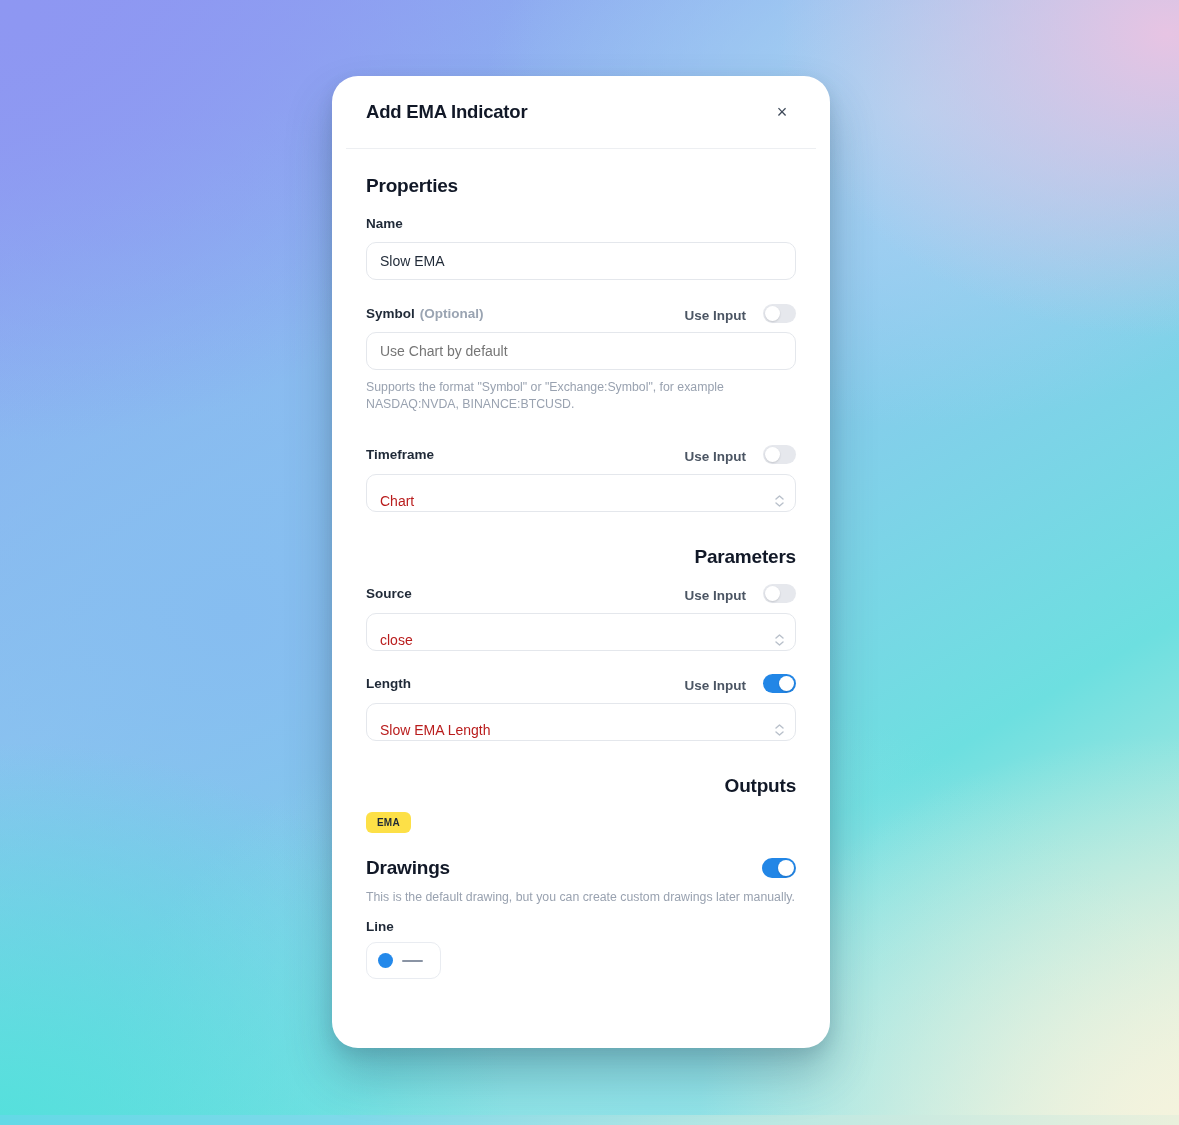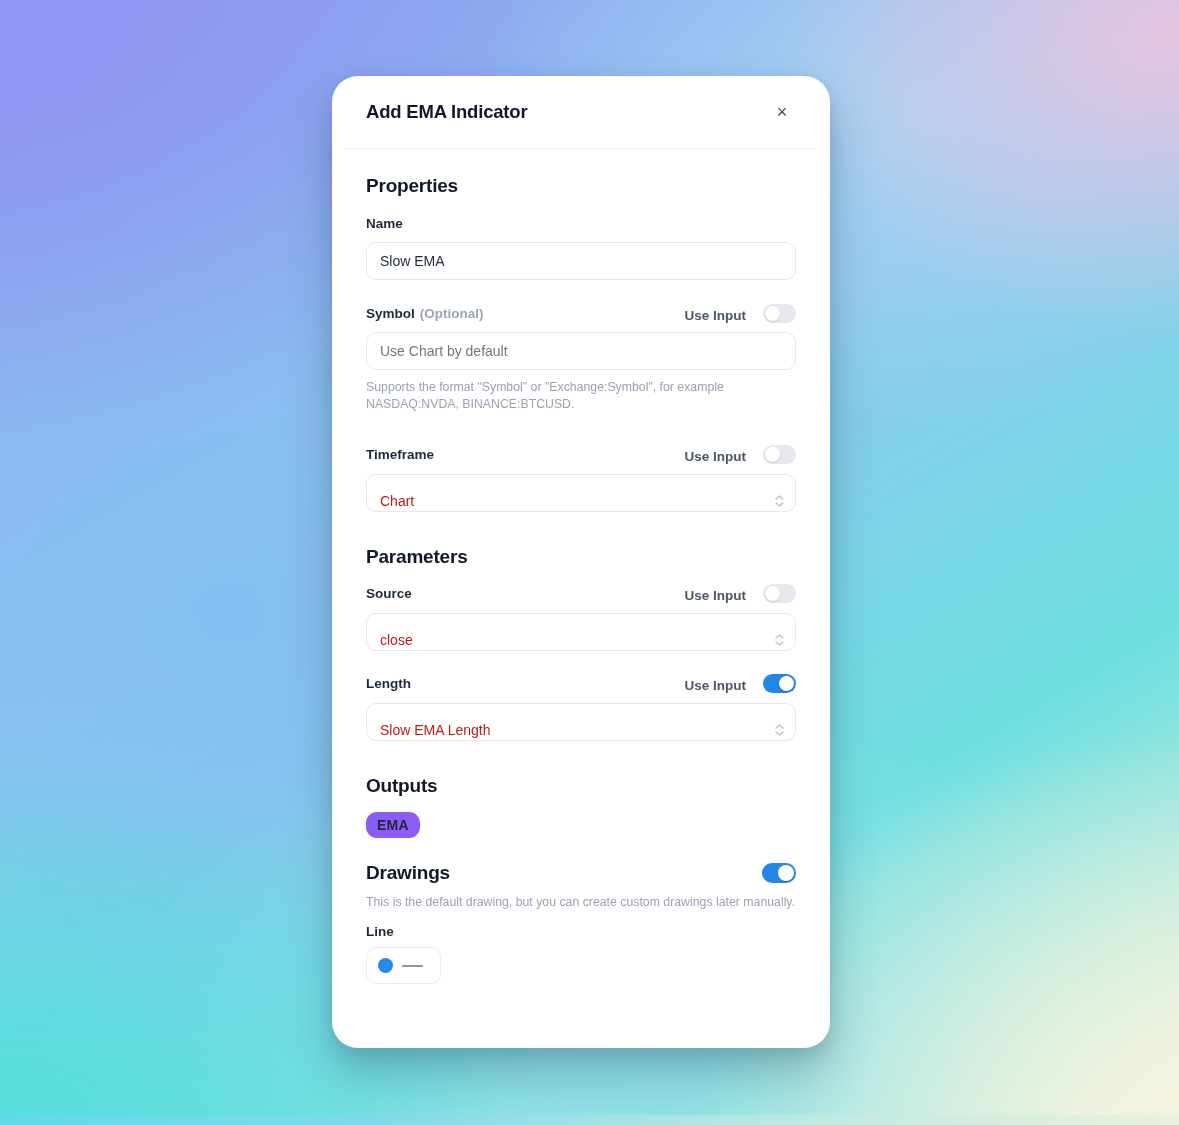--- a/index.html
+++ b/index.html
@@ -192,24 +192,24 @@
   .help-text {
     margin-top: 9px;
     font-size: 12.3px;
     line-height: 1.42;
     color: #99a2b0;
   }
 
   
   .badge-row { margin-top: 15px; display: flex; gap: 8px; }
   .badge {
-    background: #8b5cf6;
-    border-radius: 11px;
+    background: #fde047;
+    border-radius: 6px;
     padding: 5px 11px;
-    font-size: 14px;
+    font-size: 10px;
     font-weight: bold;
     color: #1f2937;
     letter-spacing: .2px;
   }
 
   
   .drawings-header {
     display: flex;
     align-items: center;
     justify-content: space-between;
@@ -233,21 +233,21 @@
     flex: none;
   }
   .line-preview {
     width: 21px;
     height: 2px;
     background: #8a94a4;
     border-radius: 1px;
   }
 
   .mt-22 { margin-top: 22px; }
-  .mt-34 { margin-top: 34px; }
+  .mt-34 { margin-top: 34px; text-align: right; }
   .mt-15 { margin-top: 15px; }
   .mt-13 { margin-top: 30px; }
 </style>
 </head>
 <body>
 
 <div id="backdrop"></div>
 <div id="backdrop-bottom-bar"></div>
 
 <div id="card">

